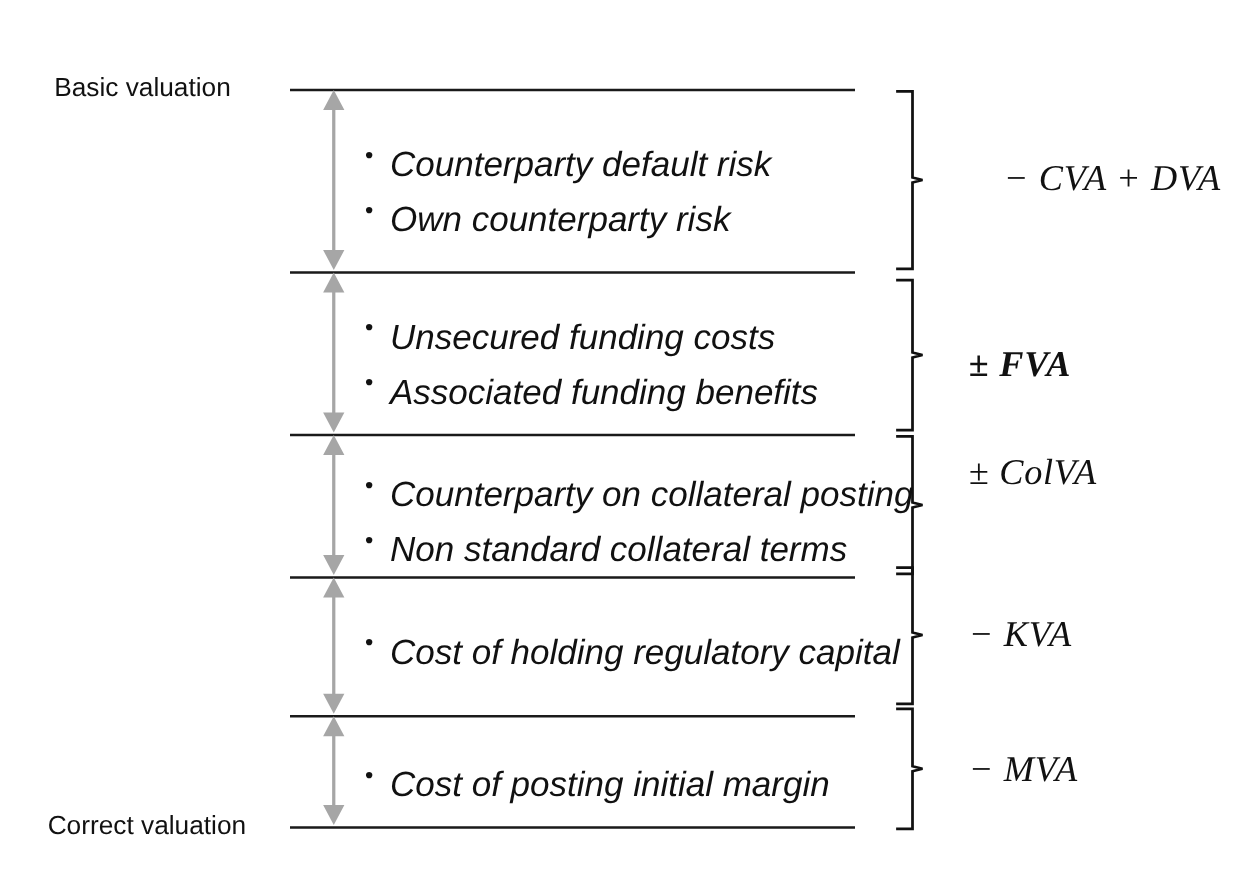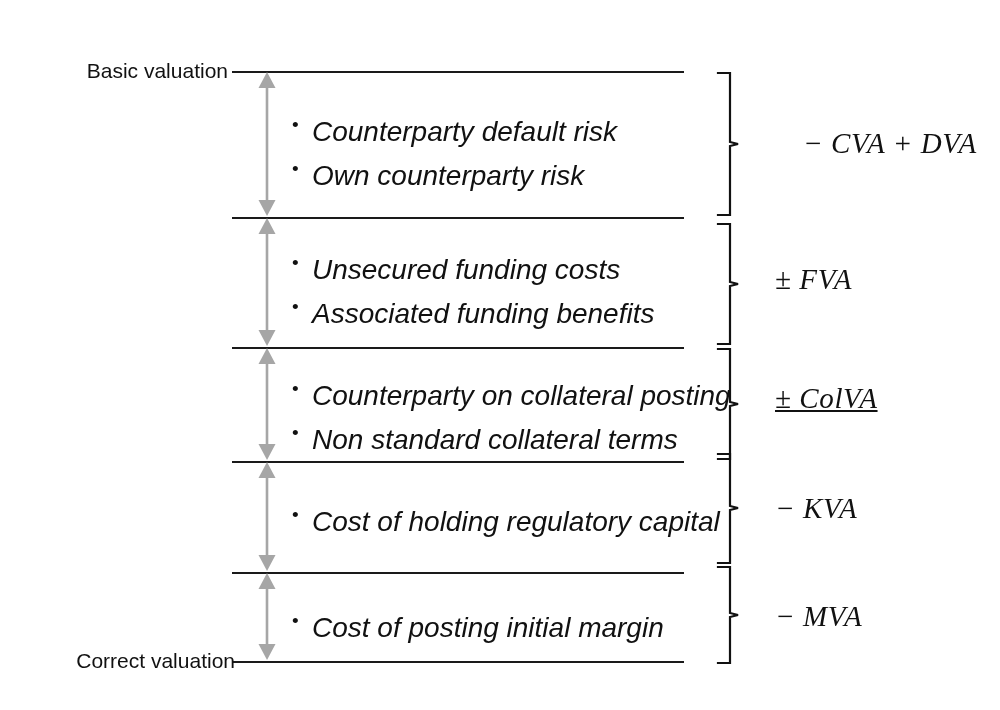--- a/index.html
+++ b/index.html
@@ -23,21 +23,21 @@
     height: 0;
     border-top: 2.5px solid #1a1a1a;
   }
   
   .endpoint-label {
     position: absolute;
     font-family: "Liberation Sans", sans-serif;
     font-size: 21px;
     color: #111111;
     white-space: nowrap;
-    text-align: right;
+    text-align: center;
   }
   
   .arrow-wrap {
     position: absolute;
     width: 26px;
   }
   .arrow-wrap svg { display: block; }
   
   .bullets {
     position: absolute;
@@ -161,28 +161,28 @@
       <path d="M2 2 L14 2 L14 71 L22 73 L14 75 L14 144 L2 144" fill="none" stroke="#111111" stroke-width="2.2" stroke-linecap="square" stroke-linejoin="miter"></path>
     </svg>
   </div>
   <div class="brace-label" style="left:775px; top:127px;margin-left:28px;">− CVA + DVA</div>
 
   <div class="brace" style="left:716px; top:222px; height:124px;">
     <svg width="24" height="124" viewBox="0 0 24 124" aria-hidden="true">
       <path d="M2 2 L14 2 L14 60 L22 62 L14 64 L14 122 L2 122" fill="none" stroke="#111111" stroke-width="2.2" stroke-linecap="square" stroke-linejoin="miter"></path>
     </svg>
   </div>
-  <div class="brace-label" style="left:775px; top:263px;">± FVA</div>
+  <div class="brace-label" style="left:775px; top:276px;font-weight:bold;">± FVA</div>
 
   <div class="brace" style="left:716px; top:347px; height:114px;">
     <svg width="24" height="114" viewBox="0 0 24 114" aria-hidden="true">
       <path d="M2 2 L14 2 L14 55 L22 57 L14 59 L14 112 L2 112" fill="none" stroke="#111111" stroke-width="2.2" stroke-linecap="square" stroke-linejoin="miter"></path>
     </svg>
   </div>
-  <div class="brace-label" style="left:775px; top:382px;text-decoration:underline;">± ColVA</div>
+  <div class="brace-label" style="left:775px; top:362px;">± ColVA</div>
 
   <div class="brace" style="left:716px; top:452px; height:113px;">
     <svg width="24" height="113" viewBox="0 0 24 113" aria-hidden="true">
       <path d="M2 2 L14 2 L14 54 L22 56 L14 58 L14 111 L2 111" fill="none" stroke="#111111" stroke-width="2.2" stroke-linecap="square" stroke-linejoin="miter"></path>
     </svg>
   </div>
   <div class="brace-label" style="left:775px; top:492px;">− KVA</div>
 
   <div class="brace" style="left:716px; top:565px; height:100px;">
     <svg width="24" height="100" viewBox="0 0 24 100" aria-hidden="true">

